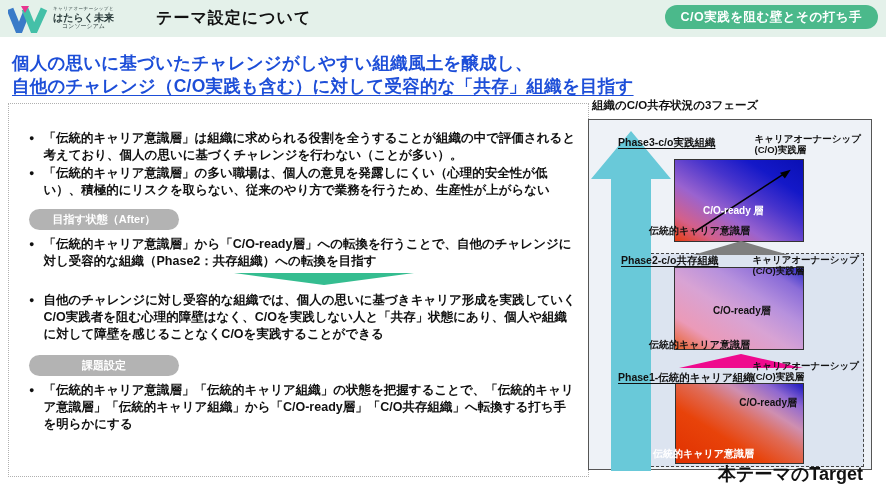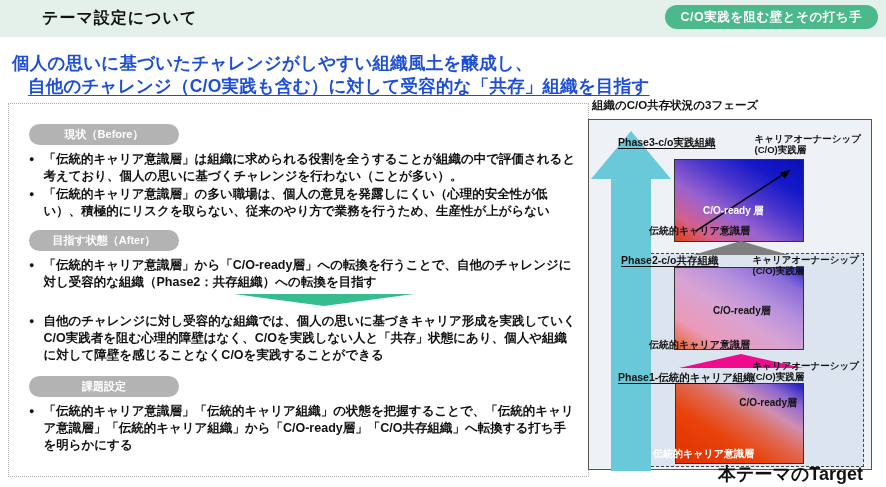--- a/index.html
+++ b/index.html
@@ -15,21 +15,21 @@
   .logo-main { font-size:10px; font-weight:bold; }
   .logo-sub { font-size:6px; align-self:center; }
   .page-title { font-size:16px; font-weight:bold; color:#111; margin-left:42px; letter-spacing:1px; }
   .badge { position:absolute; right:8px; top:5px; height:24px; line-height:24px;
            background:var(--badge-green); color:#fff; font-size:12.5px; font-weight:bold;
            border-radius:12px; padding:0 16px; letter-spacing:.5px; }
 
   
   .heading { position:absolute; left:12px; top:52px; width:860px; color:#1d4ed8;
              font-size:17.5px; font-weight:bold; line-height:1.32; letter-spacing:.2px; }
-  .heading .u { text-decoration:underline; text-underline-offset:3px;margin-left:16px; }
+  .heading .u { text-decoration:underline; text-underline-offset:3px; }
 
   
   .left-panel { position:absolute; left:8px; top:103px; width:581px; height:374px;
                 border:1px dotted #b0b0b0; background:#fff; padding:20px 12px 0 20px; }
   .pill { width:150px; text-align:center; background:var(--pill-gray); color:#fff;
           font-size:11px; font-weight:bold; border-radius:11px; padding:3px 0; }
   .bullets { list-style:none; margin-top:6px; }
   .bullets li { display:flex; gap:9px; font-size:12.5px; font-weight:bold; color:#111;
                 line-height:1.36; margin-bottom:1px; }
   .bullets .mk { font-size:9px; line-height:1.9; flex:0 0 auto; }
@@ -66,32 +66,43 @@
   .target-label { position:absolute; z-index:4; right:8px; top:342px; font-size:18px;
                   font-weight:bold; color:#111; background:transparent; }
   .diag-arrow { position:absolute; left:0; top:0; width:100%; height:100%; }
 </style>
 </head>
 <body>
 
 <div class="slide">
 
   <div class="header">
+    <div class="logo">
+      <svg width="40" height="28" viewBox="0 0 40 28">
+        <path d="M2 4 L11 26 L19 6" stroke="#3a7bc8" stroke-width="7" fill="none"></path>
+        <path d="M17 4 L26 26 L36 4" stroke="#44c0a8" stroke-width="7" fill="none"></path>
+        <polygon points="13,1 21,1 17,8" fill="#e8368f"></polygon>
+      </svg>
+      <div class="logo-text">
+        <span class="logo-top">キャリアオーナーシップと</span>
+        <span class="logo-main">はたらく未来</span>
+        <span class="logo-sub">コンソーシアム</span>
+      </div>
+    </div>
     <div class="page-title">テーマ設定について</div>
     <div class="badge">C/O実践を阻む壁とその打ち手</div>
   </div>
 
   <div class="heading">
     <div>個人の思いに基づいたチャレンジがしやすい組織風土を醸成し、</div>
     <div><span class="u">自他のチャレンジ（C/O実践も含む）に対して受容的な「共存」組織を目指す</span></div>
   </div>
 
   <div class="left-panel">
 
-    <div class="pill">現状（Before）</div>
     <ul class="bullets">
       <li>
         <span class="mk">●</span>
         <span>「伝統的キャリア意識層」は組織に求められる役割を全うすることが組織の中で評価されると考えており、個人の思いに基づくチャレンジを行わない（ことが多い）。</span>
       </li>
       <li>
         <span class="mk">●</span>
         <span>「伝統的キャリア意識層」の多い職場は、個人の意見を発露しにくい（心理的安全性が低い）、積極的にリスクを取らない、従来のやり方で業務を行うため、生産性が上がらない</span>
       </li>
     </ul>

